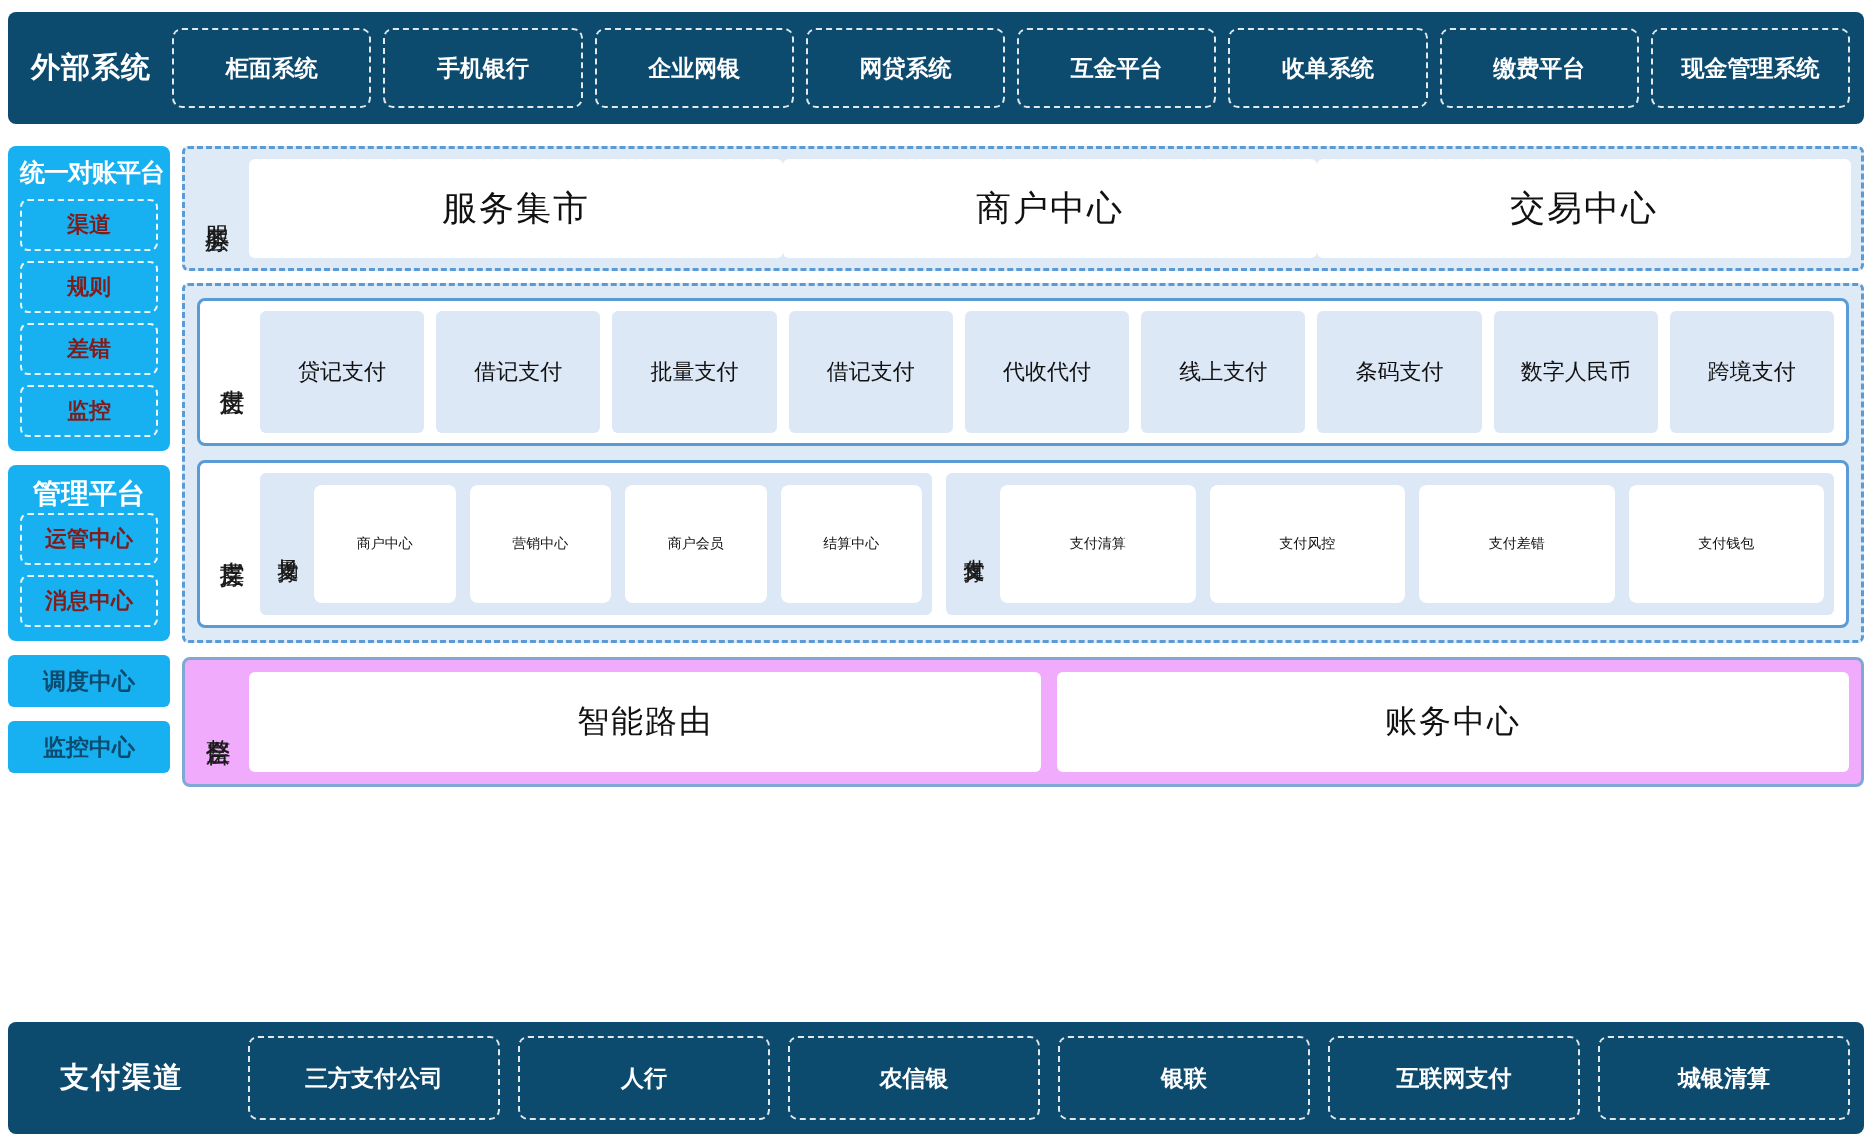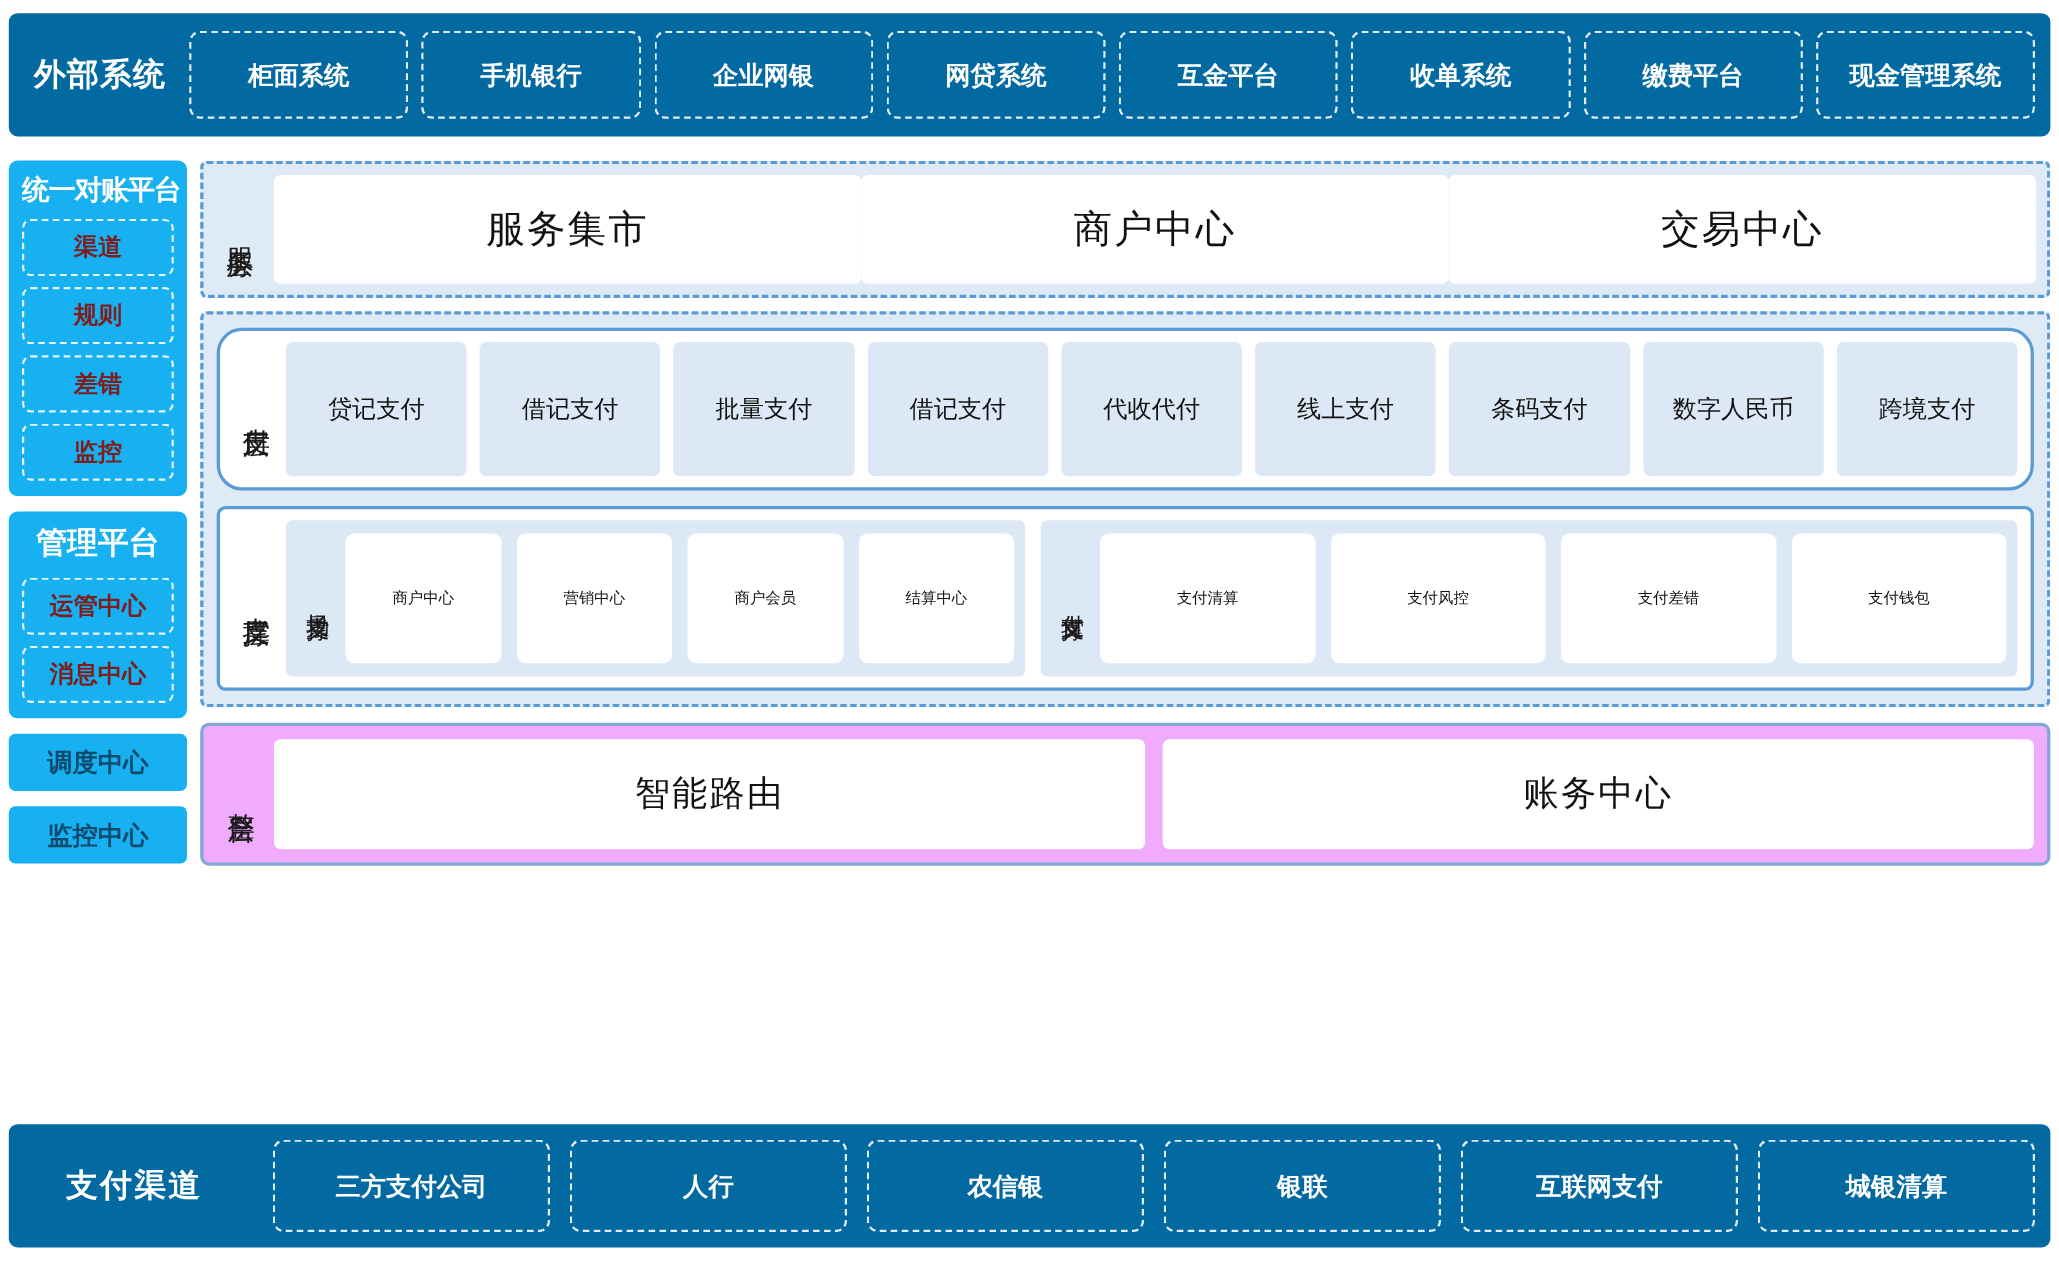--- a/index.html
+++ b/index.html
@@ -7,21 +7,21 @@
   html, body {
     width: 1872px; height: 1146px;
     background: #ffffff;
     font-family: "Liberation Sans", "DejaVu Sans", sans-serif;
     overflow: hidden;
   }
   .canvas { position: relative; width: 1872px; height: 1146px; padding: 0; }
 
   
   .cyan-bar {
-    background: #0369a1;
+    background: #0c4a6e;
     border-radius: 8px;
     display: flex;
     align-items: center;
   }
   .bar-title {
     color: #ffffff;
     font-weight: bold;
     white-space: nowrap;
     text-align: center;
   }
@@ -71,21 +71,21 @@
     background: #17b0f0;
     border-radius: 8px;
     padding: 10px 12px 14px 12px;
     margin-bottom: 14px;
   }
   .left-card-title {
     color: #ffffff; font-weight: bold; text-align: center;
     white-space: nowrap;
   }
   #card-reconcile .left-card-title { font-size: 25px; margin-bottom: 10px; letter-spacing: -1px; }
-  #card-manage .left-card-title { font-size: 28px; margin-bottom: 12px; }
+  #card-manage .left-card-title { font-size: 28px; }
   .left-chip {
     border: 2px dashed rgba(255,255,255,0.9);
     border-radius: 8px;
     color: #7f1d1d; font-size: 22px; font-weight: bold;
     height: 52px;
     display: flex; align-items: center; justify-content: center;
     margin-bottom: 10px;
   }
   .left-chip:last-child { margin-bottom: 0; }
   .left-solid {
@@ -143,21 +143,21 @@
   #mid-dashed { padding: 12px; }
 
   .blue-panel {
     border: 3px solid #5b9bd5;
     border-radius: 8px;
     background: #ffffff;
     padding: 10px 12px;
   }
 
   
-  #pay-layer { margin-bottom: 14px; border-radius: 23px; }
+  #pay-layer { margin-bottom: 14px; }
   #pay-layer .row { display: flex; align-items: center; }
   #pay-layer .vlabel { width: 42px; margin-right: 6px; font-size: 25px; }
   #pay-layer .cells { display: flex; flex: 1; gap: 12px; }
   .pay-cell {
     background: #dde8f6;
     border-radius: 6px;
     flex: 1;
     height: 122px;
     display: flex; align-items: center; justify-content: center;
     font-size: 22px; color: #111;

